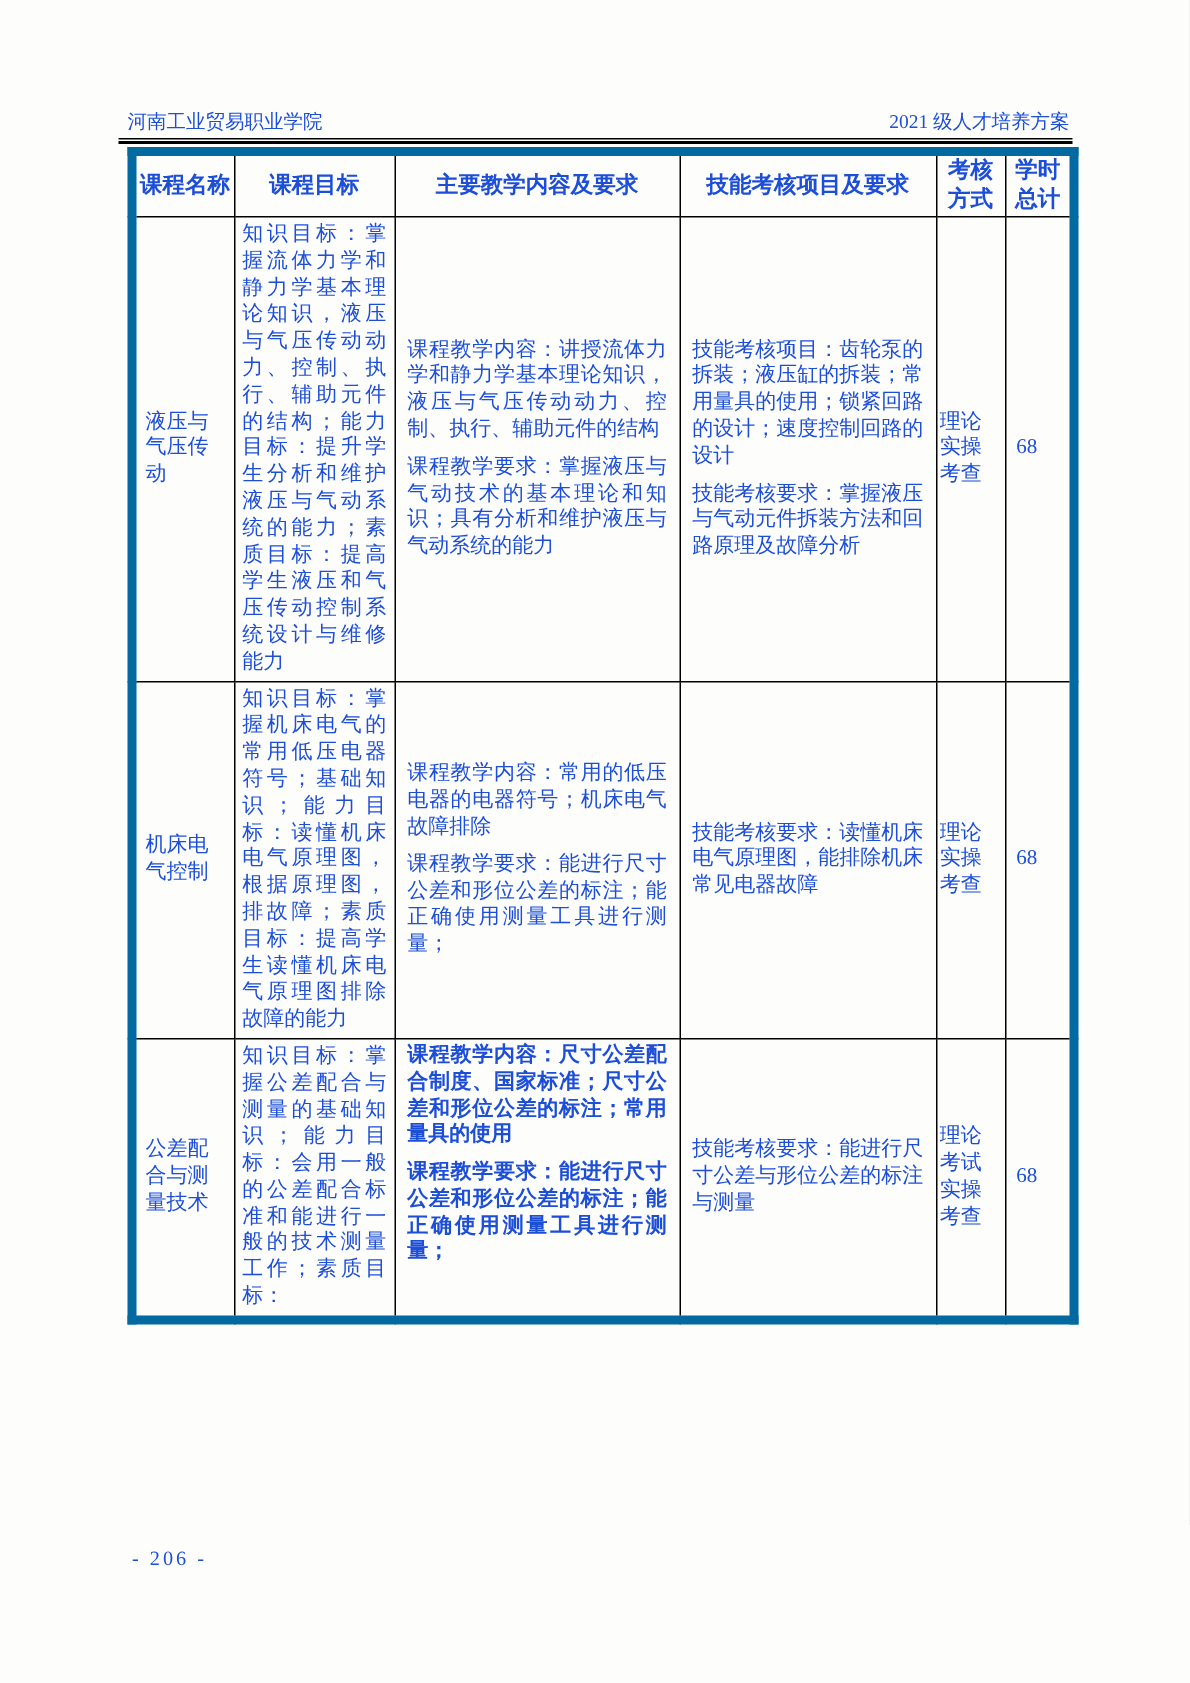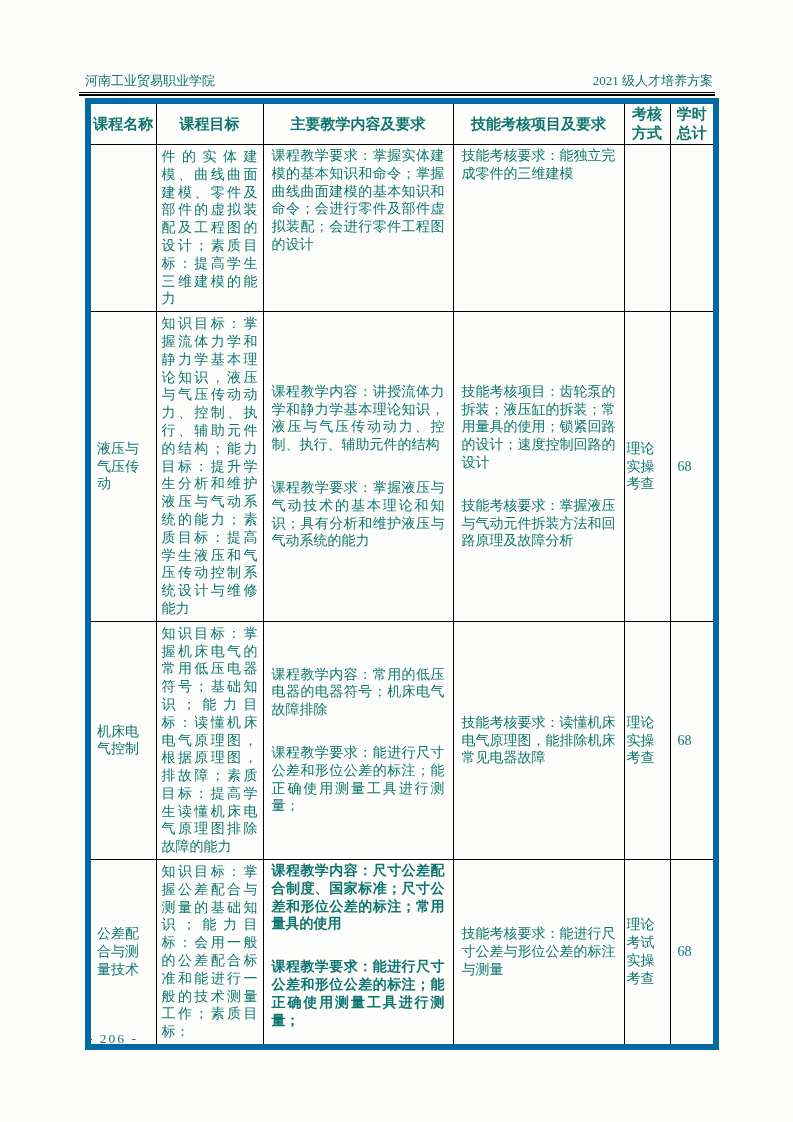--- a/index.html
+++ b/index.html
@@ -3,21 +3,21 @@
 <meta charset="utf-8">
 <style>
   * { box-sizing: border-box; }
   html, body { margin: 0; padding: 0; background: #e8e8e8; }
   .page {
     position: relative;
     width: 793px;
     height: 1122px;
     margin: 0 auto;
     background: #fdfdfc;
-    color: #0f766e;
+    color: #1d4ed8;
     font-family: "Liberation Serif", "DejaVu Serif", serif;
     overflow: hidden;
   }
   .page-header {
     position: absolute;
     top: 73px; left: 85px; width: 628px;
     display: flex;
     justify-content: space-between;
     font-size: 13px;
     line-height: 16px;
@@ -68,21 +68,21 @@
   td.cell-content, td.cell-skill {
     text-align: justify;
     text-justify: inter-character;
     padding: 2px 8px;
   }
   td.cell-method { text-align: left; white-space: pre-line; padding: 2px 2px; }
   td.cell-hours  { }
   tr.valign-top td { vertical-align: top; }
   td.vtop { vertical-align: top; font-weight: bold; }
   .para { margin: 0; }
-  .para + .para { margin-top: 25px; }
+  .para + .para { margin-top: 7px; }
   .page-footer {
     position: absolute;
     top: 1031px; left: 88px;
     font-size: 13.5px;
     letter-spacing: 2px;
   }
 </style>
 </head>
 <body>
 
@@ -109,34 +109,20 @@
         <th>课程目标</th>
         <th>主要教学内容及要求</th>
         <th>技能考核项目及要求</th>
         <th>考核
 方式</th>
         <th>学时
 总计</th>
       </tr>
     </thead>
     <tbody>
-      <tr class="valign-top" style="height:165px">
-        <td class="cell-course"></td>
-        <td class="cell-goal">
-          <p class="para">件的实体建模、曲线曲面建模、零件及部件的虚拟装配及工程图的设计；素质目标：提高学生三维建模的能力</p>
-        </td>
-        <td class="cell-content">
-          <p class="para">课程教学要求：掌握实体建模的基本知识和命令；掌握曲线曲面建模的基本知识和命令；会进行零件及部件虚拟装配；会进行零件工程图的设计</p>
-        </td>
-        <td class="cell-skill">
-          <p class="para">技能考核要求：能独立完成零件的三维建模</p>
-        </td>
-        <td class="cell-method"></td>
-        <td class="cell-hours"></td>
-      </tr>
 
       <tr style="height:307px">
         <td class="cell-course">液压与气压传动</td>
         <td class="cell-goal">
           <p class="para">知识目标：掌握流体力学和静力学基本理论知识，液压与气压传动动力、控制、执行、辅助元件的结构；能力目标：提升学生分析和维护液压与气动系统的能力；素质目标：提高学生液压和气压传动控制系统设计与维修能力</p>
         </td>
         <td class="cell-content">
           <p class="para">课程教学内容：讲授流体力学和静力学基本理论知识，液压与气压传动动力、控制、执行、辅助元件的结构</p>
           <p class="para">课程教学要求：掌握液压与气动技术的基本理论和知识；具有分析和维护液压与气动系统的能力</p>
         </td>

